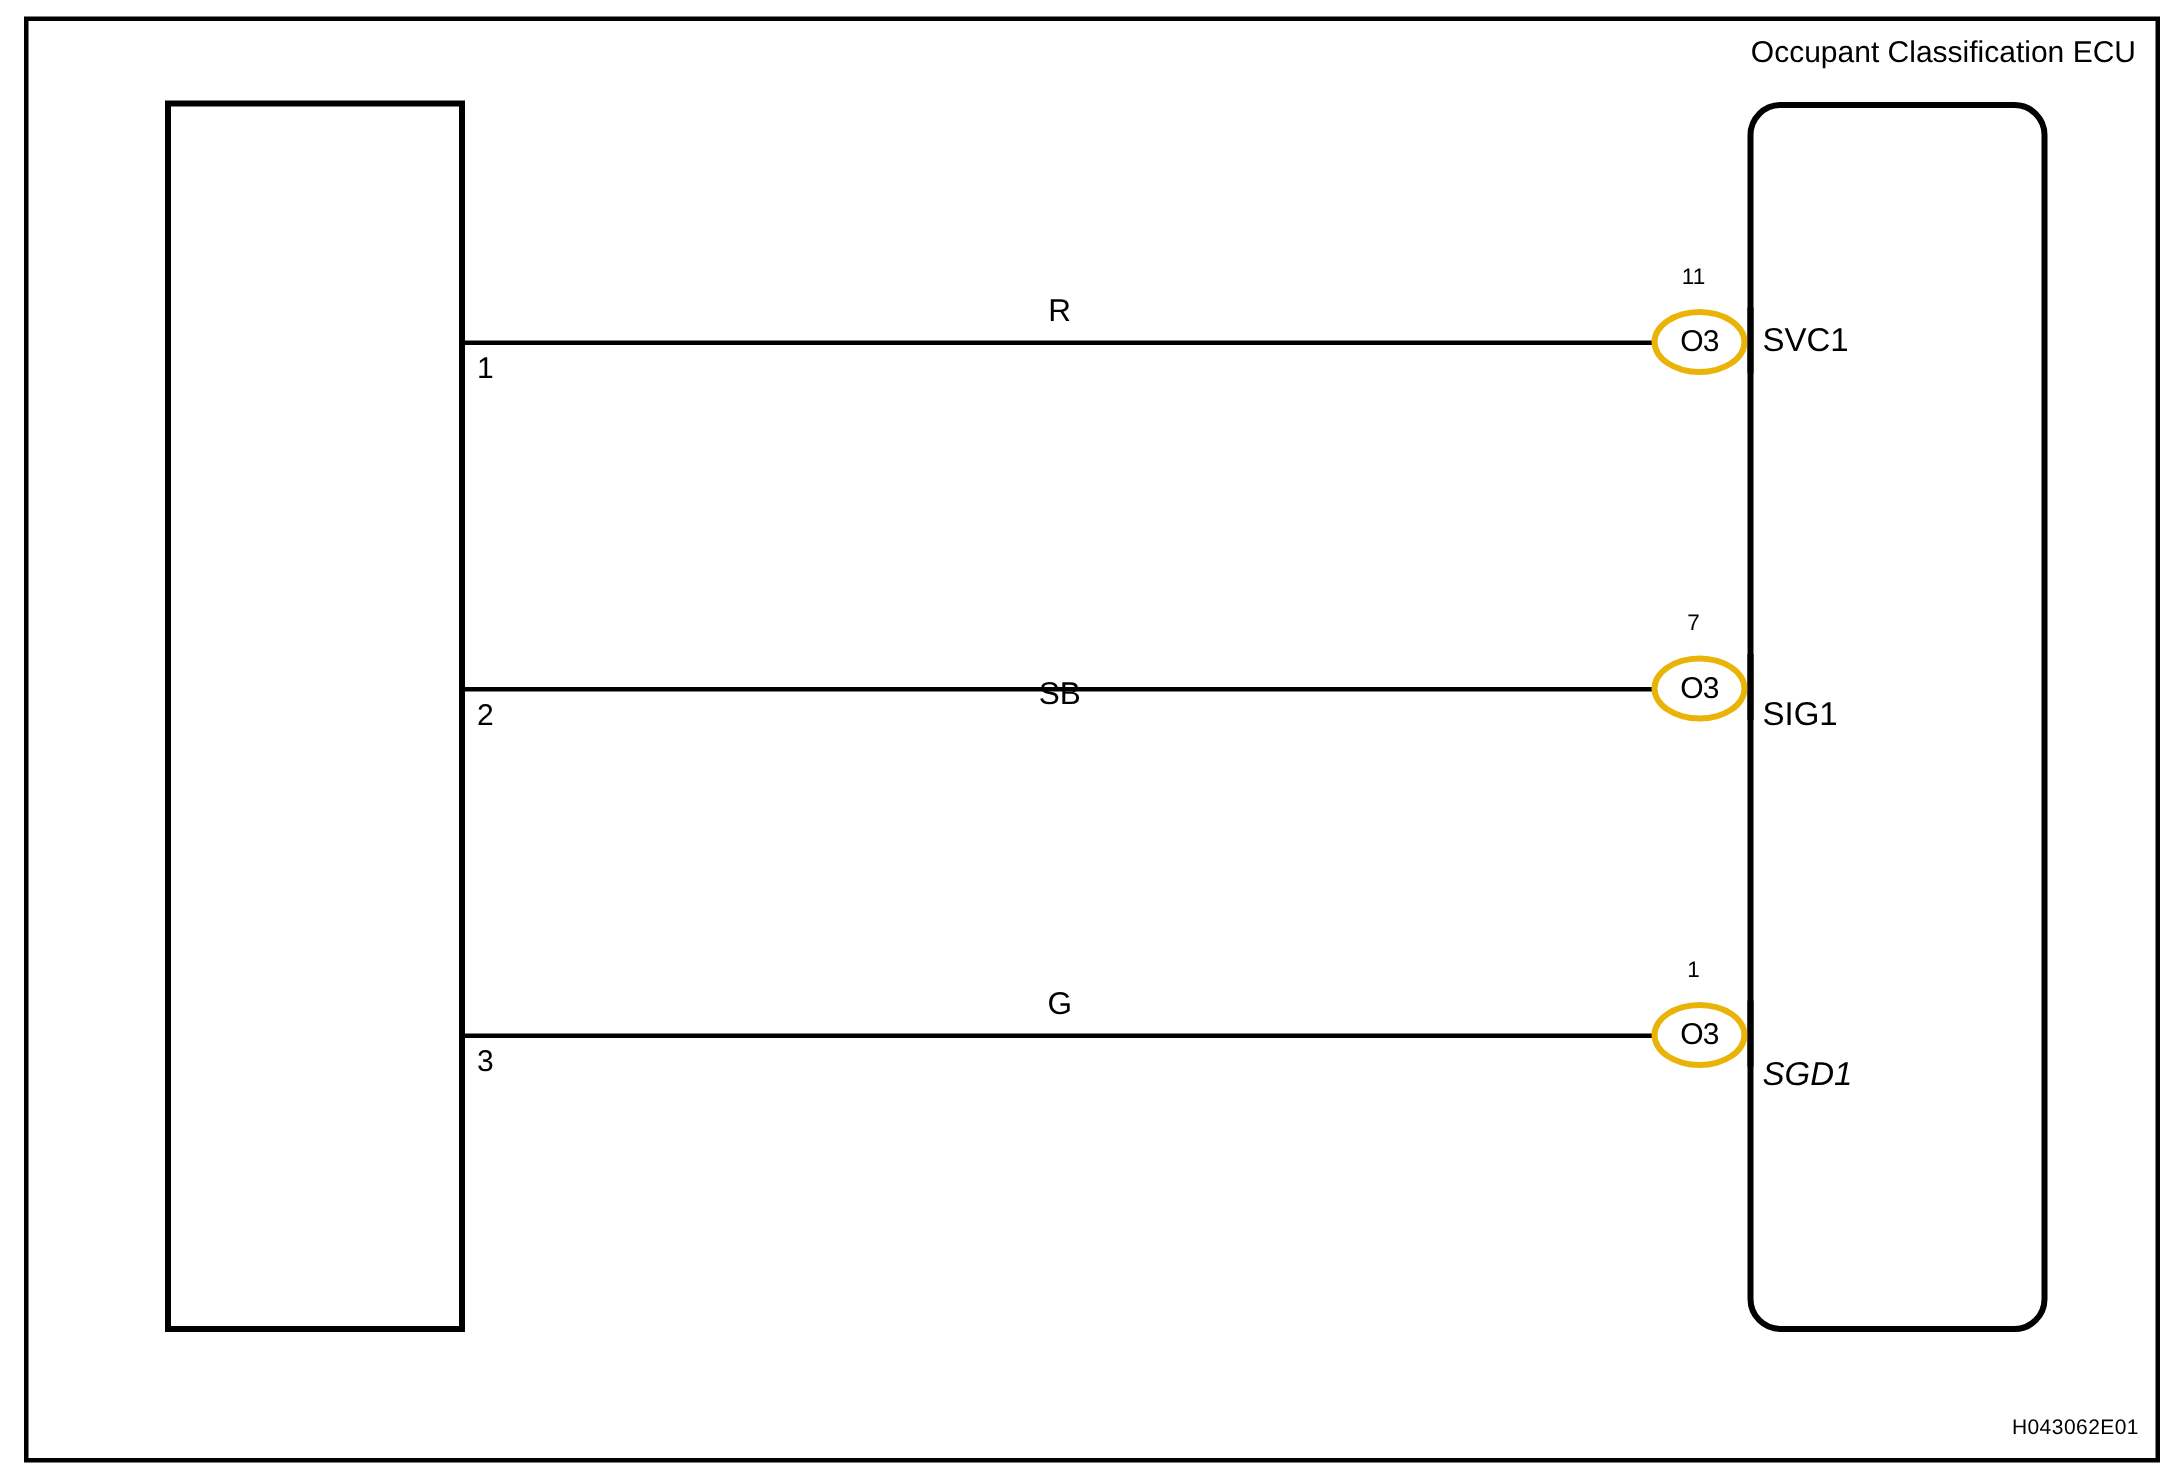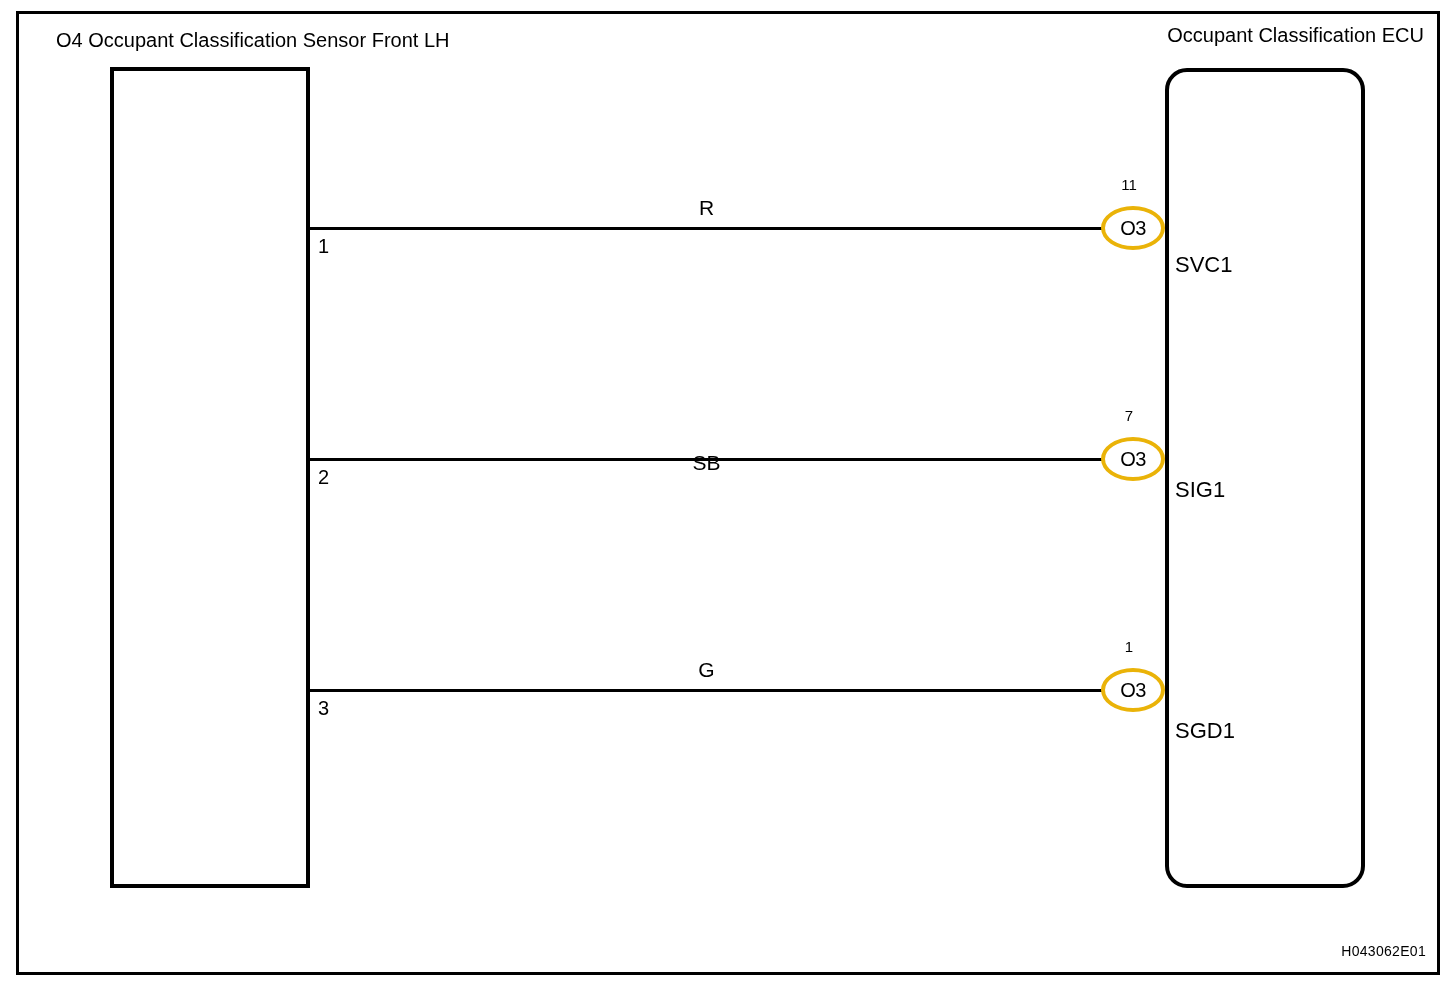--- a/index.html
+++ b/index.html
@@ -115,66 +115,64 @@
     height: 44px;
     border-left: 4px solid #000000;
     box-sizing: border-box;
   }
   .signal-label {
     position: absolute;
     left: 1175px;
     font-size: 22px;
     line-height: 22px;
     white-space: nowrap;
-    margin-top: 38px;
   }
   
   #ref-code {
     position: absolute;
     right: 30px;
     bottom: 28px;
     font-size: 14px;
     line-height: 14px;
     white-space: nowrap;
     letter-spacing: 0.3px;
   }
 </style>
 </head>
 <body>
 
 <div id="page">
 
   <div id="outer-frame"></div>
 
-  <div class="title-text" id="sensor-title">O4 Occupant Classification Sensor Front LH</div>
 
   <div class="title-text" id="ecu-title">Occupant Classification ECU</div>
 
   <div id="sensor-box"></div>
   <div id="ecu-box"></div>
 
   <div id="wires-layer">
       <div class="wire-line" style="top: 227px;"></div>
       <div class="wire-color-label" style="left: 706.5px; top: 197px;">R</div>
       <div class="sensor-pin-label" style="top: 236px;">1</div>
       <div class="ecu-pin-label" style="left: 1129px; top: 175px;">11</div>
       <div class="terminal-oval" style="left: 1101px; top: 206px;">O3</div>
       <div class="ecu-edge-seg" style="top: 205px;"></div>
       <div class="signal-label" style="top: 216px;">SVC1</div>
       <div class="wire-line" style="top: 458px;"></div>
       <div class="wire-color-label" style="left: 706.5px; top: 428px; margin-top: 24px;">SB</div>
       <div class="sensor-pin-label" style="top: 467px;">2</div>
       <div class="ecu-pin-label" style="left: 1129px; top: 406px;">7</div>
       <div class="terminal-oval" style="left: 1101px; top: 437px;">O3</div>
       <div class="ecu-edge-seg" style="top: 436px;"></div>
-      <div class="signal-label" style="top: 441px; text-align: center;">SIG1</div>
+      <div class="signal-label" style="top: 465px; text-align: center;">SIG1</div>
       <div class="wire-line" style="top: 689px;"></div>
       <div class="wire-color-label" style="left: 706.5px; top: 659px;">G</div>
       <div class="sensor-pin-label" style="top: 698px;">3</div>
       <div class="ecu-pin-label" style="left: 1129px; top: 637px;">1</div>
       <div class="terminal-oval" style="left: 1101px; top: 668px;">O3</div>
       <div class="ecu-edge-seg" style="top: 667px;"></div>
-      <div class="signal-label" style="top: 682px;">SGD1</div>
+      <div class="signal-label" style="top: 705px; font-style: italic;">SGD1</div>
     </div>
 
   <div id="ref-code">H043062E01</div>
 
 </div>
 
 </body></html>

